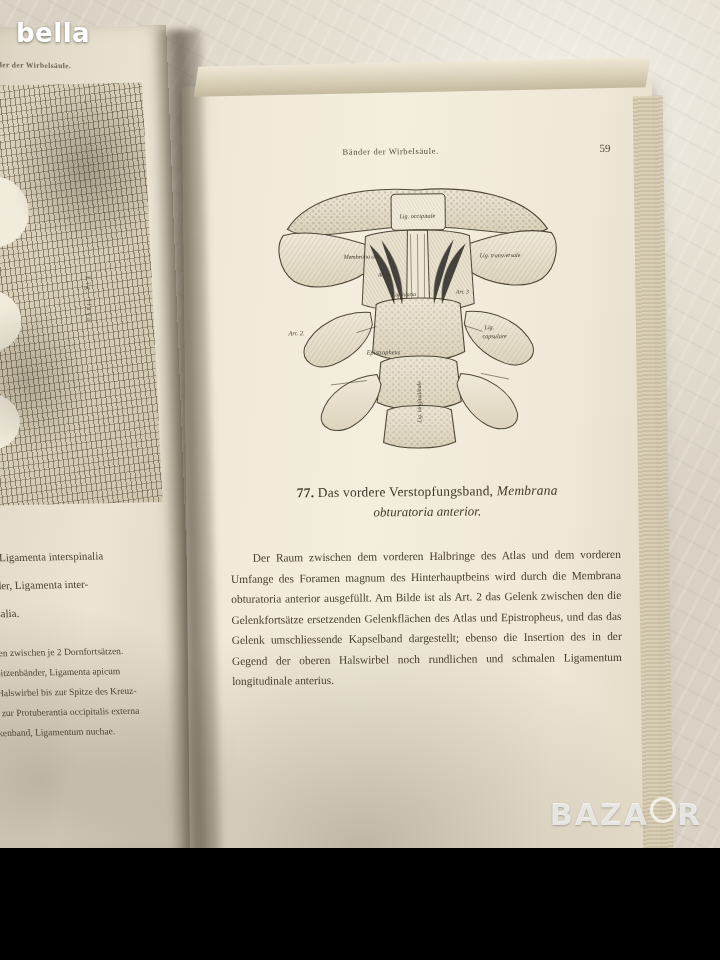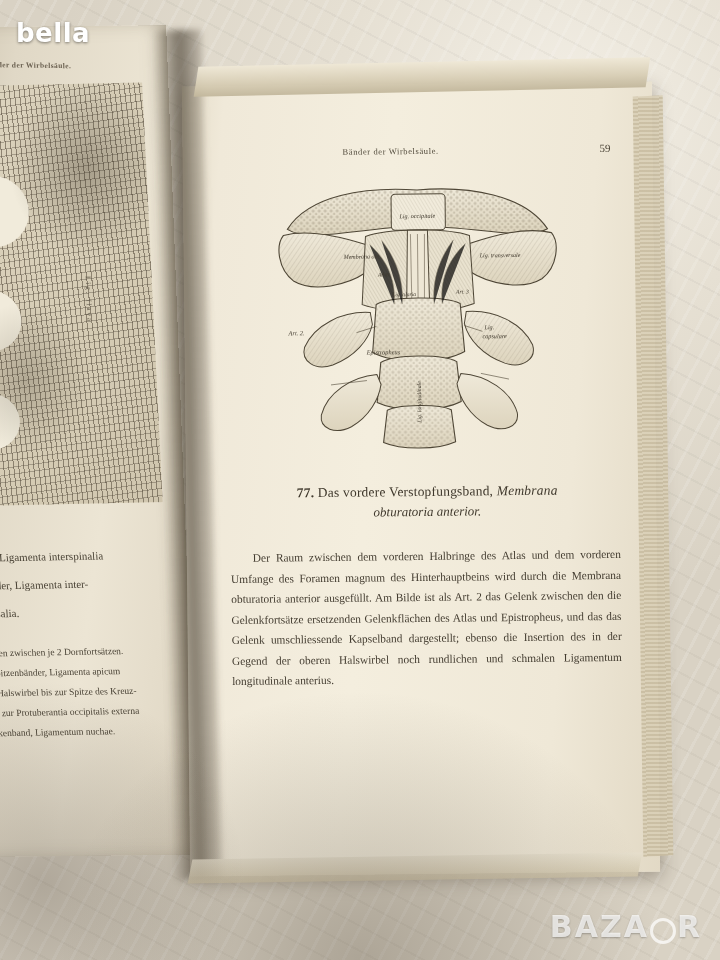--- a/index.html
+++ b/index.html
@@ -10,21 +10,21 @@
   body {
     width: 720px;
     height: 960px;
     overflow: hidden;
     font-family: "Liberation Serif", serif;
   }
 
   #photo {
     position: relative;
     width: 720px;
-    height: 960px;
+    height: 848px;
     overflow: hidden;
     
     background:
       radial-gradient(ellipse 70% 50% at 78% 12%, #f3efe6 0%, #e6e0d3 45%, #d9d2c4 100%),
       linear-gradient(160deg, #efeade 0%, #e3ddd0 40%, #d6cfc0 100%);
   }
 
   
   #cloth-texture {
     position: absolute;
@@ -265,21 +265,21 @@
     position: absolute;
     right: 18px;
     bottom: 16px;
     color: rgba(255,255,255,0.72);
     font-family: "DejaVu Sans", sans-serif;
     font-size: 30px;
     font-weight: 700;
     letter-spacing: 2px;
     text-shadow: 0 1px 2px rgba(0,0,0,0.25);
     display: flex;
-    align-items: flex-end;
+    align-items: flex-start;
     margin-left: 6px;
   }
   #wm-bazar .ring {
     display: inline-block;
     width: 20px; height: 20px;
     border: 3px solid rgba(255,255,255,0.72);
     border-radius: 50%;
     margin: 0 1px;
   }
 </style>

